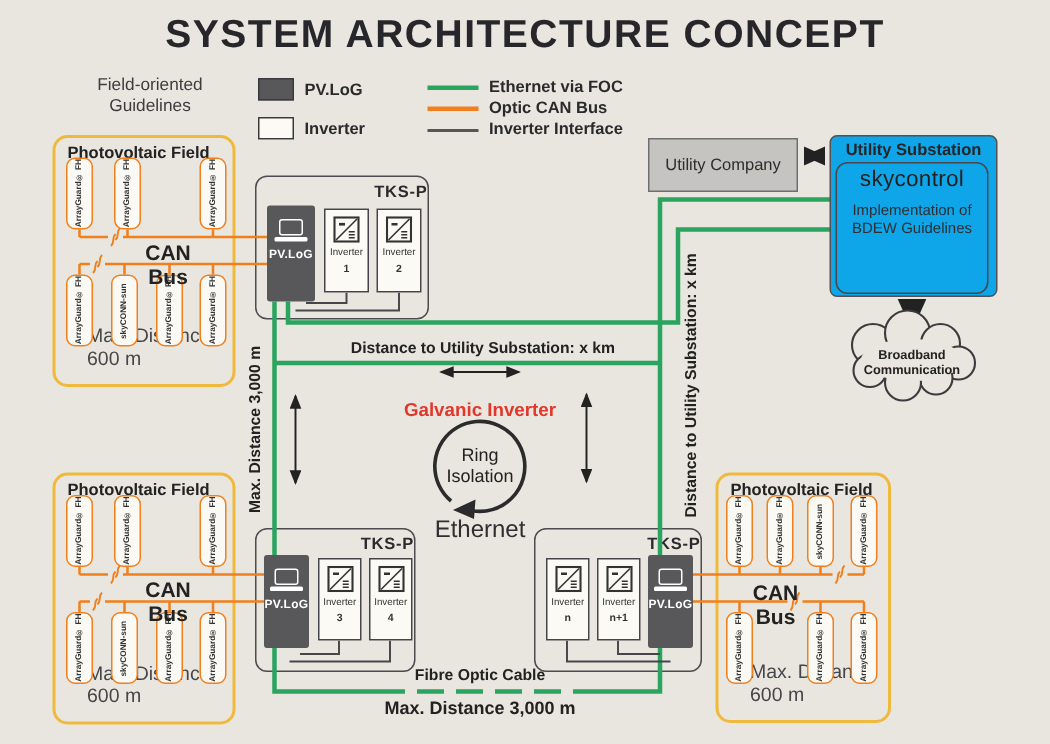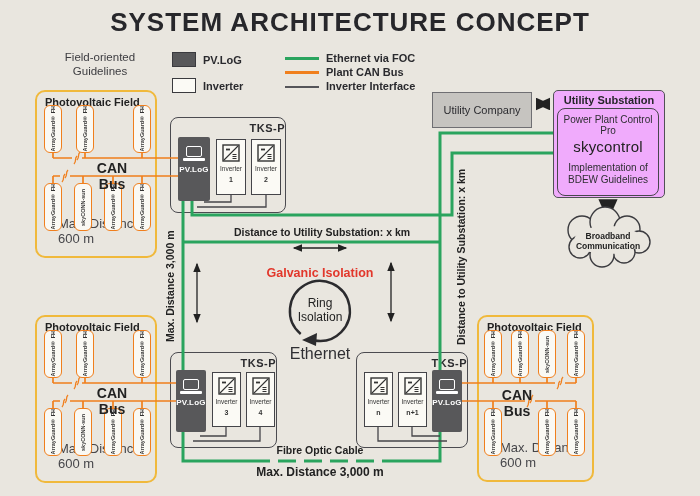--- a/index.html
+++ b/index.html
@@ -50,21 +50,21 @@
   .ringtxt{left:290px;top:297px;width:60px;text-align:center;font-size:12px;font-weight:normal;
     line-height:13.5px;color:#222;}
   .eth{left:270px;top:345px;width:100px;text-align:center;font-size:16px;color:#2f2f33;}
   .disttop{left:222px;top:226px;width:200px;text-align:center;font-size:10.5px;font-weight:bold;color:#222;}
   .fibre{left:250px;top:444px;width:140px;text-align:center;font-size:10.5px;font-weight:bold;color:#222;}
   .maxbot{left:240px;top:465px;width:160px;text-align:center;font-size:12px;font-weight:bold;color:#222;}
   
   .ucomp{left:432px;top:92px;width:100px;height:36px;background:var(--grayfill);
     border:1.4px solid #6f6f73;display:flex;align-items:center;justify-content:center;
     font-size:11px;color:#2c2c30;box-sizing:border-box;}
-  .usub{left:553px;top:90px;width:112px;height:108px;background:#f0abfc;
+  .usub{left:553px;top:90px;width:112px;height:108px;background:#0ea5e9;
     border:1.5px solid #515156;border-radius:5px;box-sizing:border-box;}
   .usubtitle{position:absolute;top:3px;left:0;right:0;text-align:center;font-size:11px;font-weight:bold;}
   .usubinner{position:absolute;left:3px;top:17px;width:102px;height:88px;border:1.5px solid #47474c;
     border-radius:8px;text-align:center;box-sizing:border-box;}
   .usubinner .l1{margin-top:5px;font-size:10px;color:#2e2e32;}
   .usubinner .l2{margin-top:2px;font-size:15px;font-weight:normal;letter-spacing:.2px;color:#222;}
   .usubinner .l3{margin-top:7px;font-size:10px;line-height:12px;color:#2e2e32;}
   .cloudtxt{left:566px;top:231px;width:84px;text-align:center;font-size:8.5px;font-weight:bold;
     line-height:10px;color:#222;}
 </style>
@@ -190,31 +190,30 @@
     <div>Guidelines</div>
   </div>
 
   <div class="abs sw dark" style="left:172px;top:52px"></div>
   <div class="abs leglab" style="left:203px;top:54px">PV.LoG</div>
   <div class="abs sw light" style="left:172px;top:78px"></div>
   <div class="abs leglab" style="left:203px;top:80px">Inverter</div>
   <div class="abs legline" style="left:285px;top:57px;background:var(--green)"></div>
   <div class="abs leglab" style="left:326px;top:52px">Ethernet via FOC</div>
   <div class="abs legline" style="left:285px;top:71px;background:var(--orange)"></div>
-  <div class="abs leglab" style="left:326px;top:66px">Plant CAN Bus</div>
+  <div class="abs leglab" style="left:326px;top:66px">Optic CAN Bus</div>
   <div class="abs legline" style="left:285px;top:86px;height:2px;background:#55555a"></div>
   <div class="abs leglab" style="left:326px;top:80px">Inverter Interface</div>
 
   <div class="abs ucomp">
     <span>Utility Company</span>
   </div>
   <div class="abs usub">
     <div class="usubtitle">Utility Substation</div>
     <div class="usubinner">
-      <div class="l1">Power Plant Control Pro</div>
       <div class="l2">skycontrol</div>
       <div class="l3">
         <div>Implementation of</div>
         <div>BDEW Guidelines</div>
       </div>
     </div>
   </div>
   <div class="abs cloudtxt">
     <div>Broadband</div>
     <div>Communication</div>
@@ -375,21 +374,21 @@
   </div>
   <div class="pvlog" style="left:432px;top:370px;width:30px;height:62px">
     <div class="lap"></div>
     <div class="lapbase"></div>
     <div class="plab">PV.LoG</div>
   </div>
 
   <div class="abs disttop">Distance to Utility Substation: x km</div>
   <div class="rot" style="left:455px;top:345px;width:190px">Distance to Utility Substation: x km</div>
   <div class="rot" style="left:164px;top:342px;width:118px">Max. Distance 3,000 m</div>
-  <div class="abs galv">Galvanic Isolation</div>
+  <div class="abs galv">Galvanic Inverter</div>
   <div class="abs ringtxt">
     <div>Ring</div>
     <div>Isolation</div>
   </div>
   <div class="abs eth">Ethernet</div>
   <div class="abs fibre">Fibre Optic Cable</div>
   <div class="abs maxbot">Max. Distance 3,000 m</div>
 
 </div>
 

